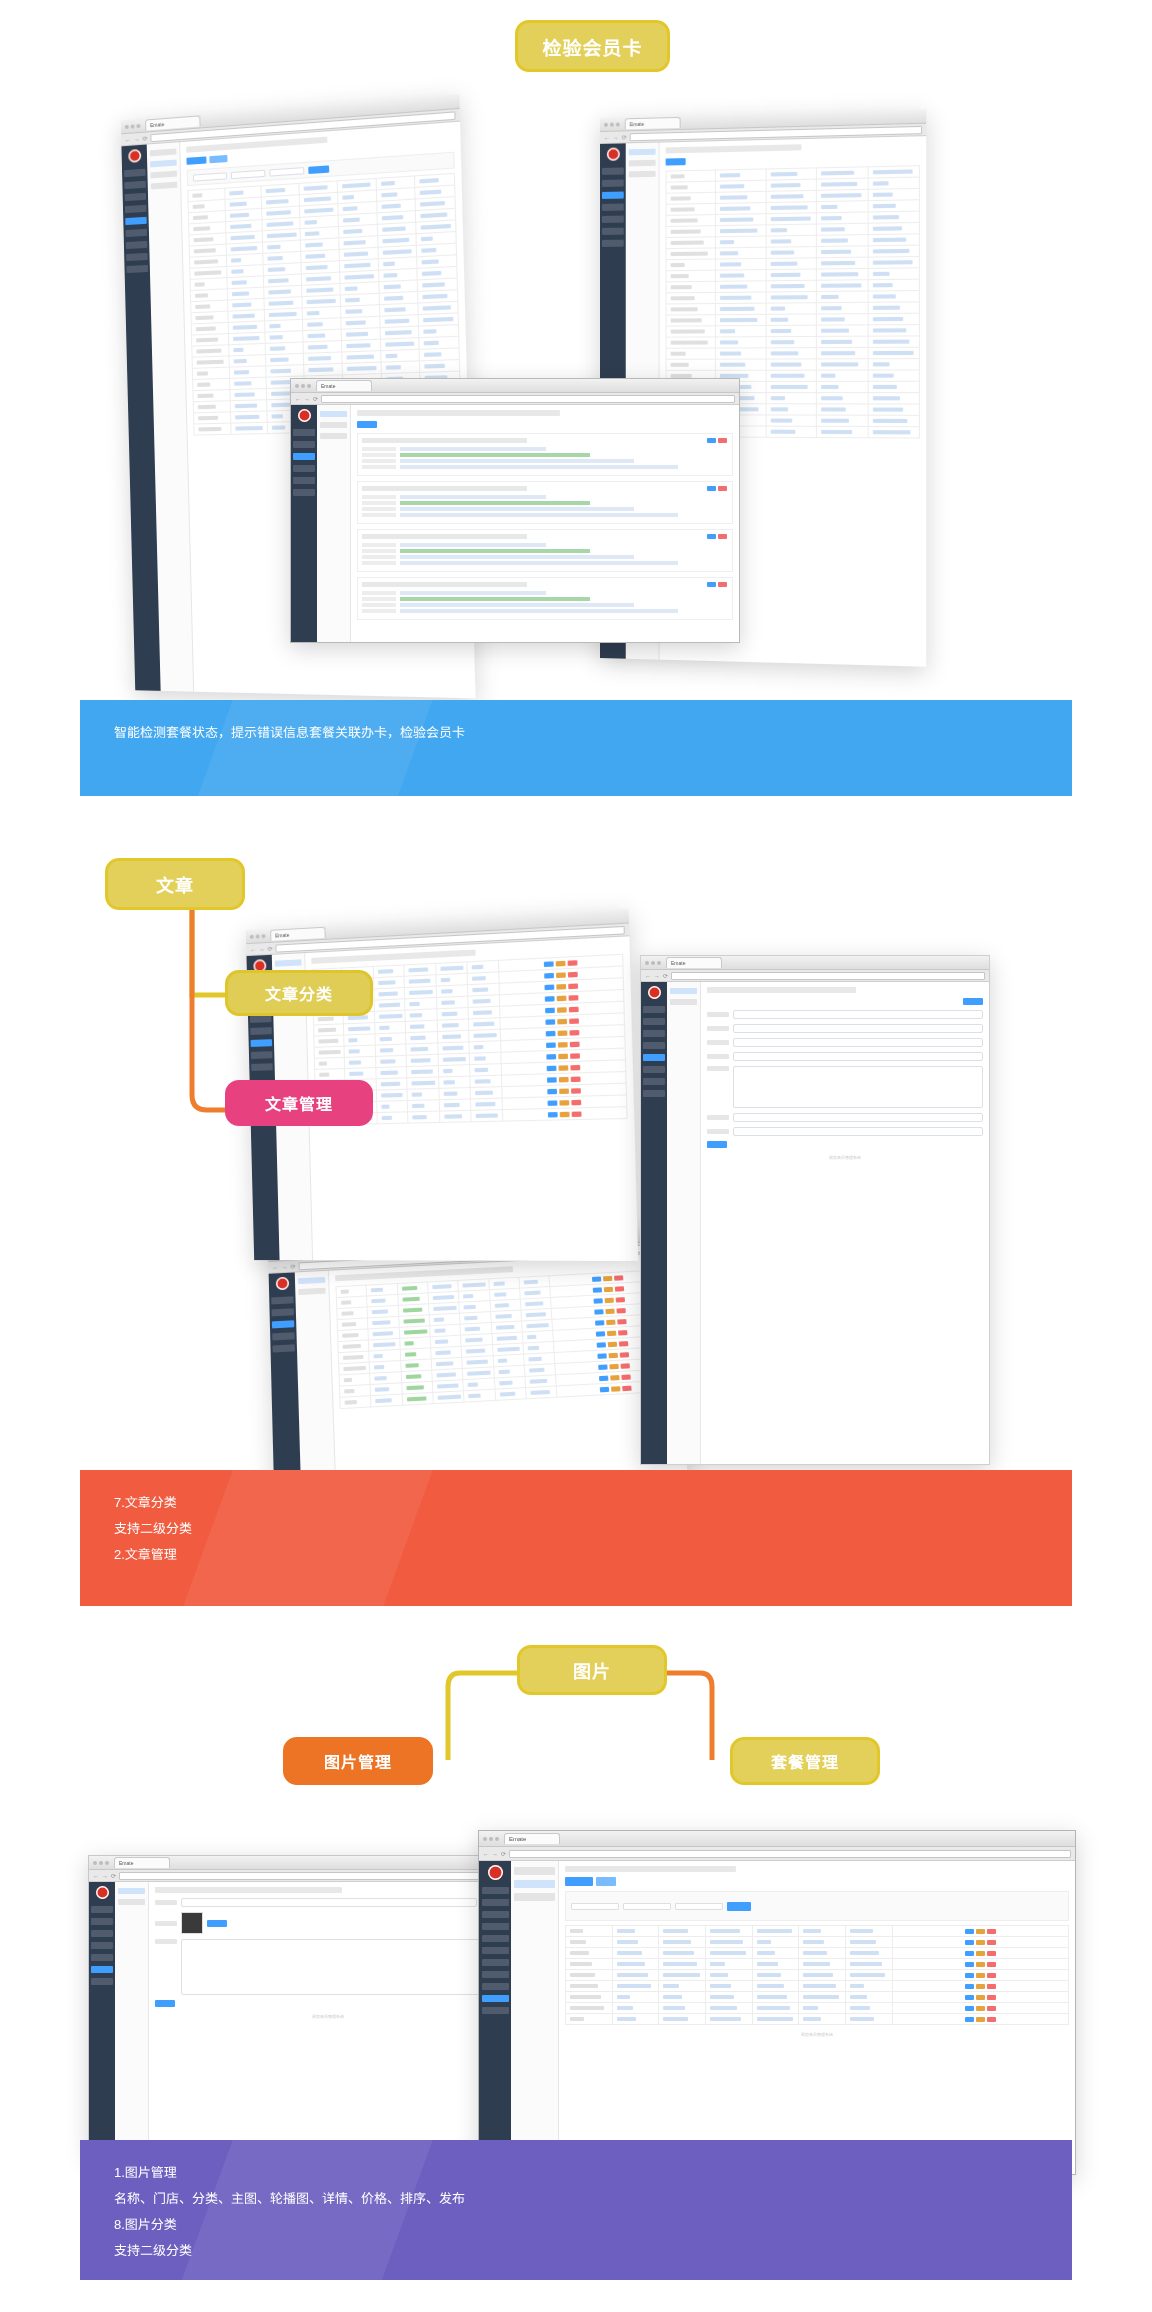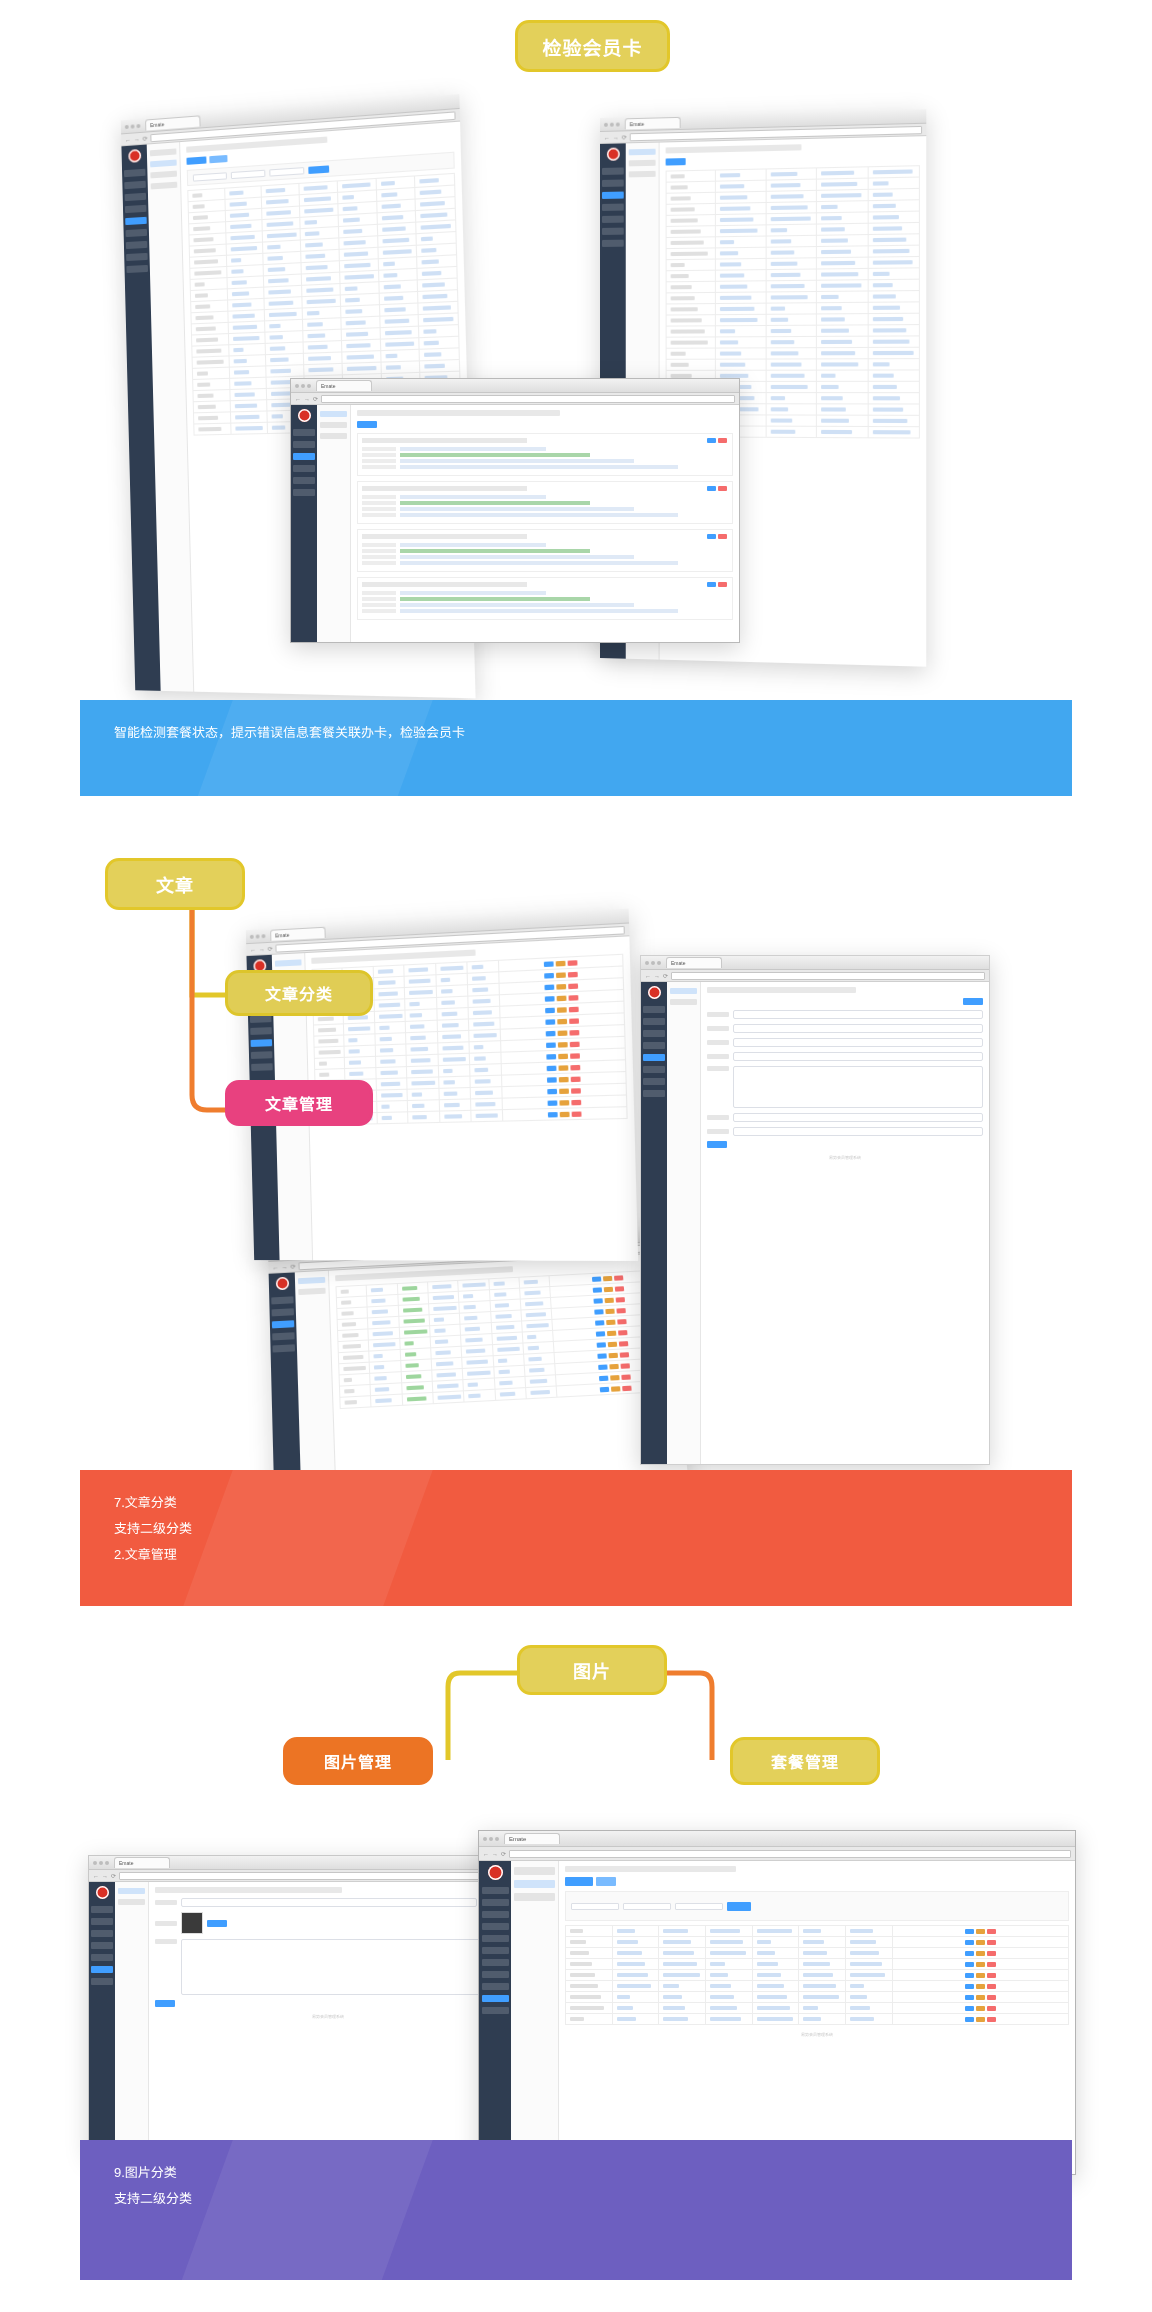--- a/index.html
+++ b/index.html
@@ -2587,17 +2587,19 @@
               </tr>
             </tbody>
         </table>
         <div class="footnote">易势会员管理系统</div>
       </div>
     </div>
   </div>
 
   <div class="caption purple" style="left:80px; top:2140px; width:992px; height:140px;">
     <div class="sheen"></div>
-    <span class="ln">9.图片分类</span>
+    <span class="ln">1.图片管理</span>
+    <span class="ln"> 名称、门店、分类、主图、轮播图、详情、价格、排序、发布</span>
+    <span class="ln">8.图片分类</span>
     <span class="ln">支持二级分类</span>
   </div>
 
 </div>
 
 </body></html>

